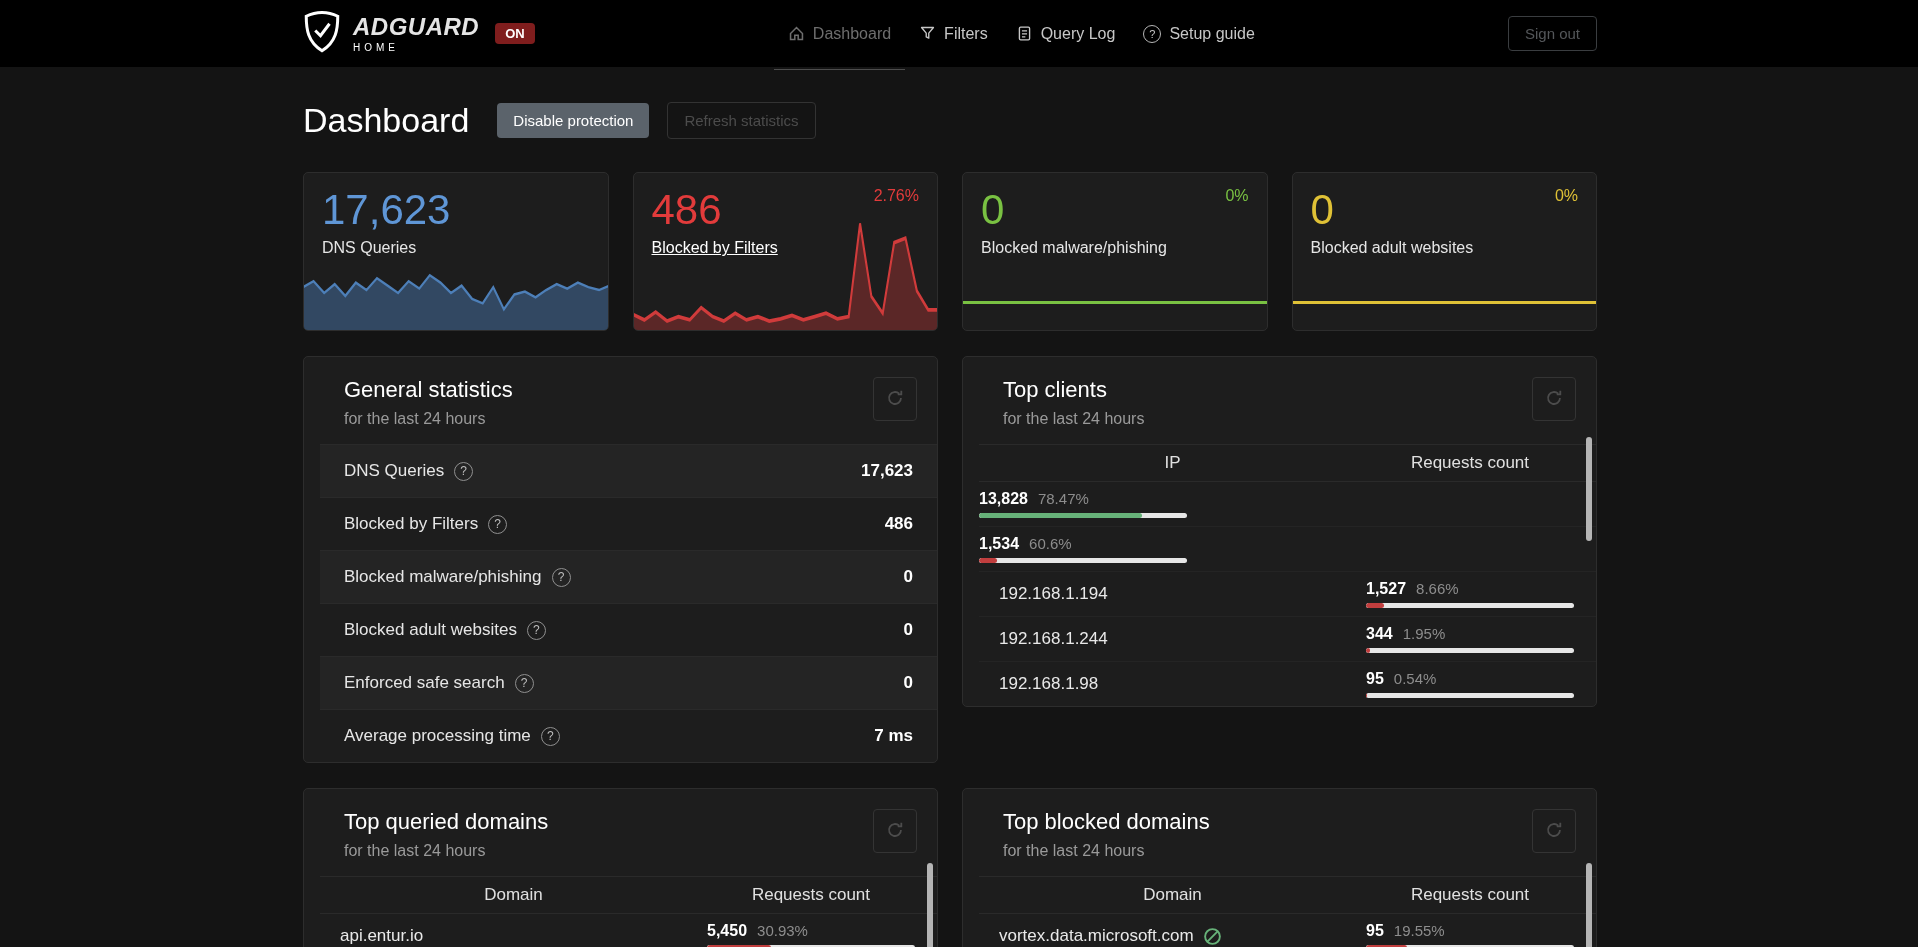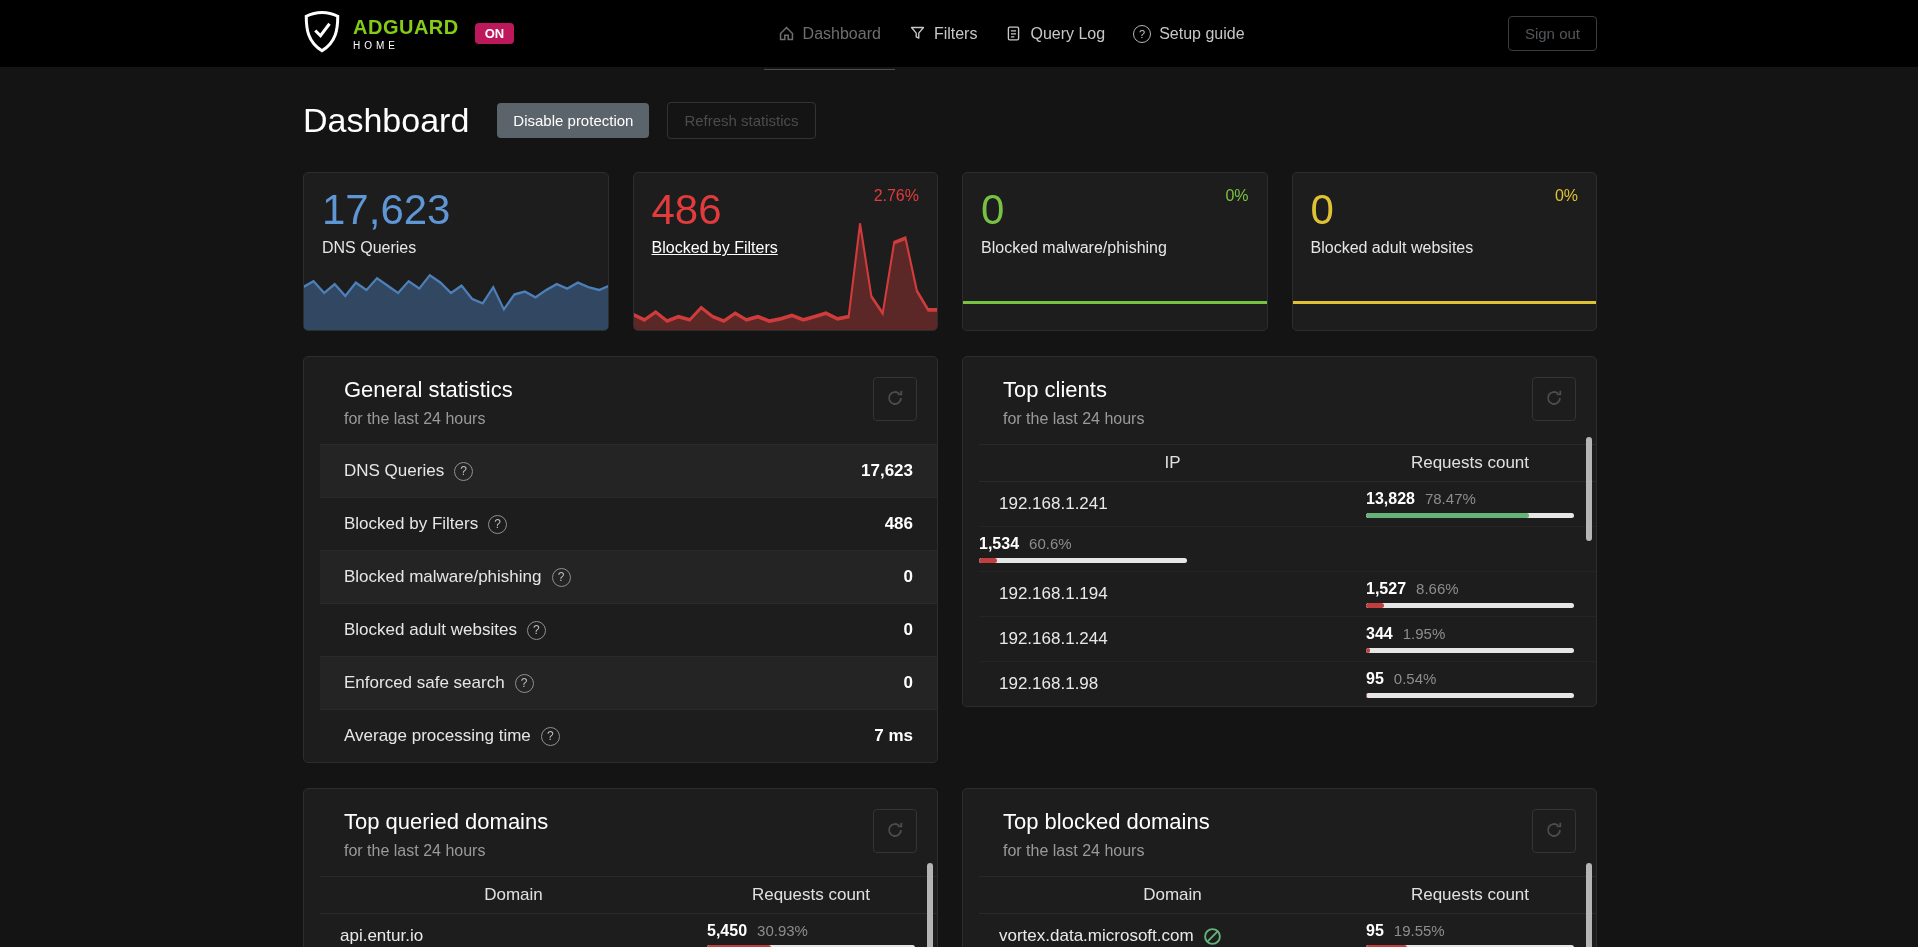--- a/index.html
+++ b/index.html
@@ -4,23 +4,23 @@
 <style>
   * { margin:0; padding:0; box-sizing:border-box; }
   html,body { width:1918px; height:947px; overflow:hidden; }
   body { background:#141414; color:#e6e6e6; font-family:"Liberation Sans", sans-serif; }
   .container { width:1294px; margin-left:303px; }
 
   
   header.navbar { height:67px; background:#000; }
   .nav-flex { display:flex; align-items:center; justify-content:space-between; height:100%; }
   .brand { display:flex; align-items:center; gap:12px; cursor:pointer; }
-  .brand-name { font-size:20px; font-weight:bold; letter-spacing:0.5px; color:#84cc16; line-height:1; }
+  .brand-name { font-size:24px; font-weight:bold; letter-spacing:0.5px; color:#e5e5e5; line-height:1;font-style:italic; }
   .brand-sub { font-size:10px; letter-spacing:4px; color:#fff; margin-top:3px; }
-  .badge-on { background:#be185d; color:#fff; font-size:13px; font-weight:bold; padding:3px 10px; border-radius:4px; margin-left:4px; }
+  .badge-on { background:#7f1d1d; color:#fff; font-size:13px; font-weight:bold; padding:3px 10px; border-radius:4px; margin-left:4px; }
   nav.mainnav { display:flex; align-items:center; height:100%; }
   .nav-item { display:flex; align-items:center; gap:8px; height:100%; padding:0 14px; font-size:16px; color:#c7c7c7; cursor:pointer; position:relative; text-decoration:none; }
   .nav-item .icon { display:inline-flex; align-items:center; }
   .nav-item.active { color:#6e6e6e; }
   .nav-item.active svg path, .nav-item.active svg rect { stroke:#6e6e6e; }
   .nav-item.active::after { content:""; position:absolute; left:0; right:0; bottom:-3px; height:1px; background:#4d4d4d; }
   .q-circle { display:inline-flex; align-items:center; justify-content:center; width:18px; height:18px; border:1.5px solid #b5b5b5; border-radius:50%; font-size:11px; color:#c7c7c7; }
   .signout-btn { background:transparent; border:1px solid #3a3d40; color:#54575a; font-size:15px; padding:8px 16px; border-radius:4px; cursor:pointer; font-family:inherit; }
 
   
@@ -249,21 +249,20 @@
               <path d="M13.6 1.6v3.2h-3.2" fill="none" stroke="#4c4c4c" stroke-width="1.6"></path>
             </svg>
         </span>
       </button>
       <div class="t-head">
         <div class="t-col-main">IP</div>
         <div class="t-col-count">Requests count</div>
       </div>
       <div>
         <div class="t-row">
-          <div class="cell-main">192.168.1.241</div>
           <div class="cell-count">
             <div class="count-line">
                 <span class="count-num">13,828</span>
                 <span class="count-pct">78.47%</span>
               </div>
             <div class="bar">
                 <div class="bar-fill" style="background: rgb(103, 178, 121); width: 78.47%;"></div>
               </div>
           </div>
         </div>

